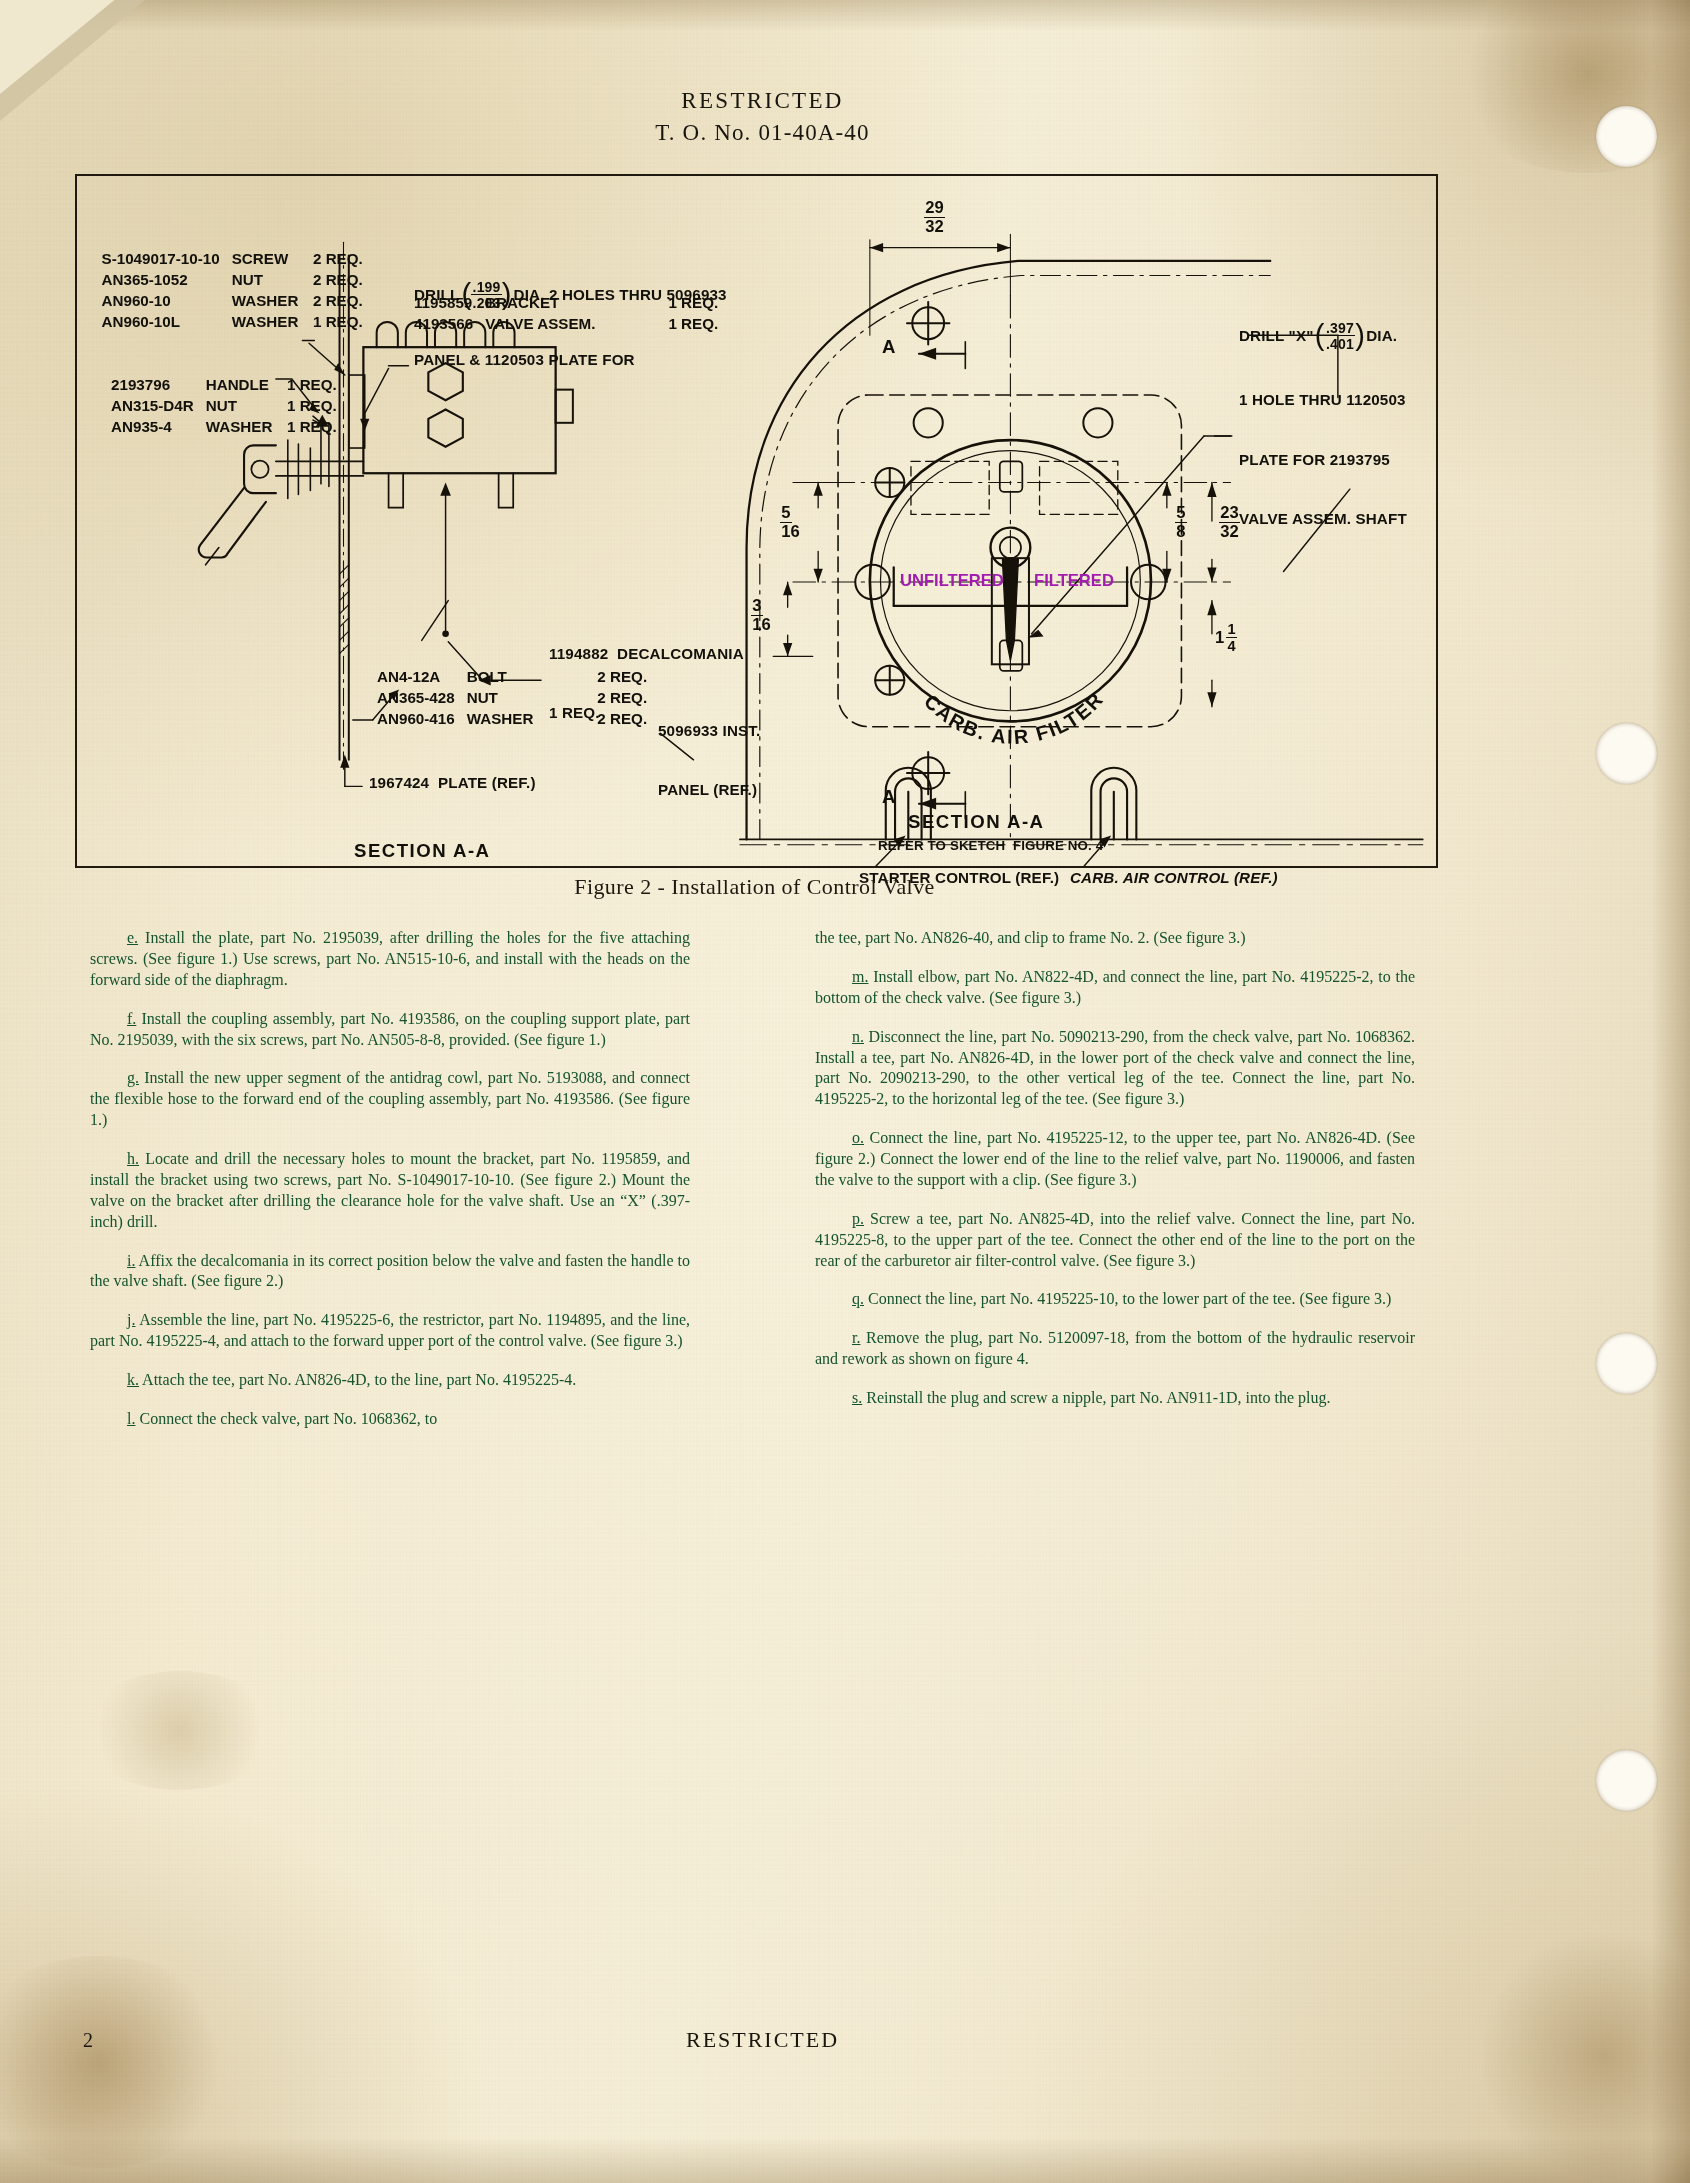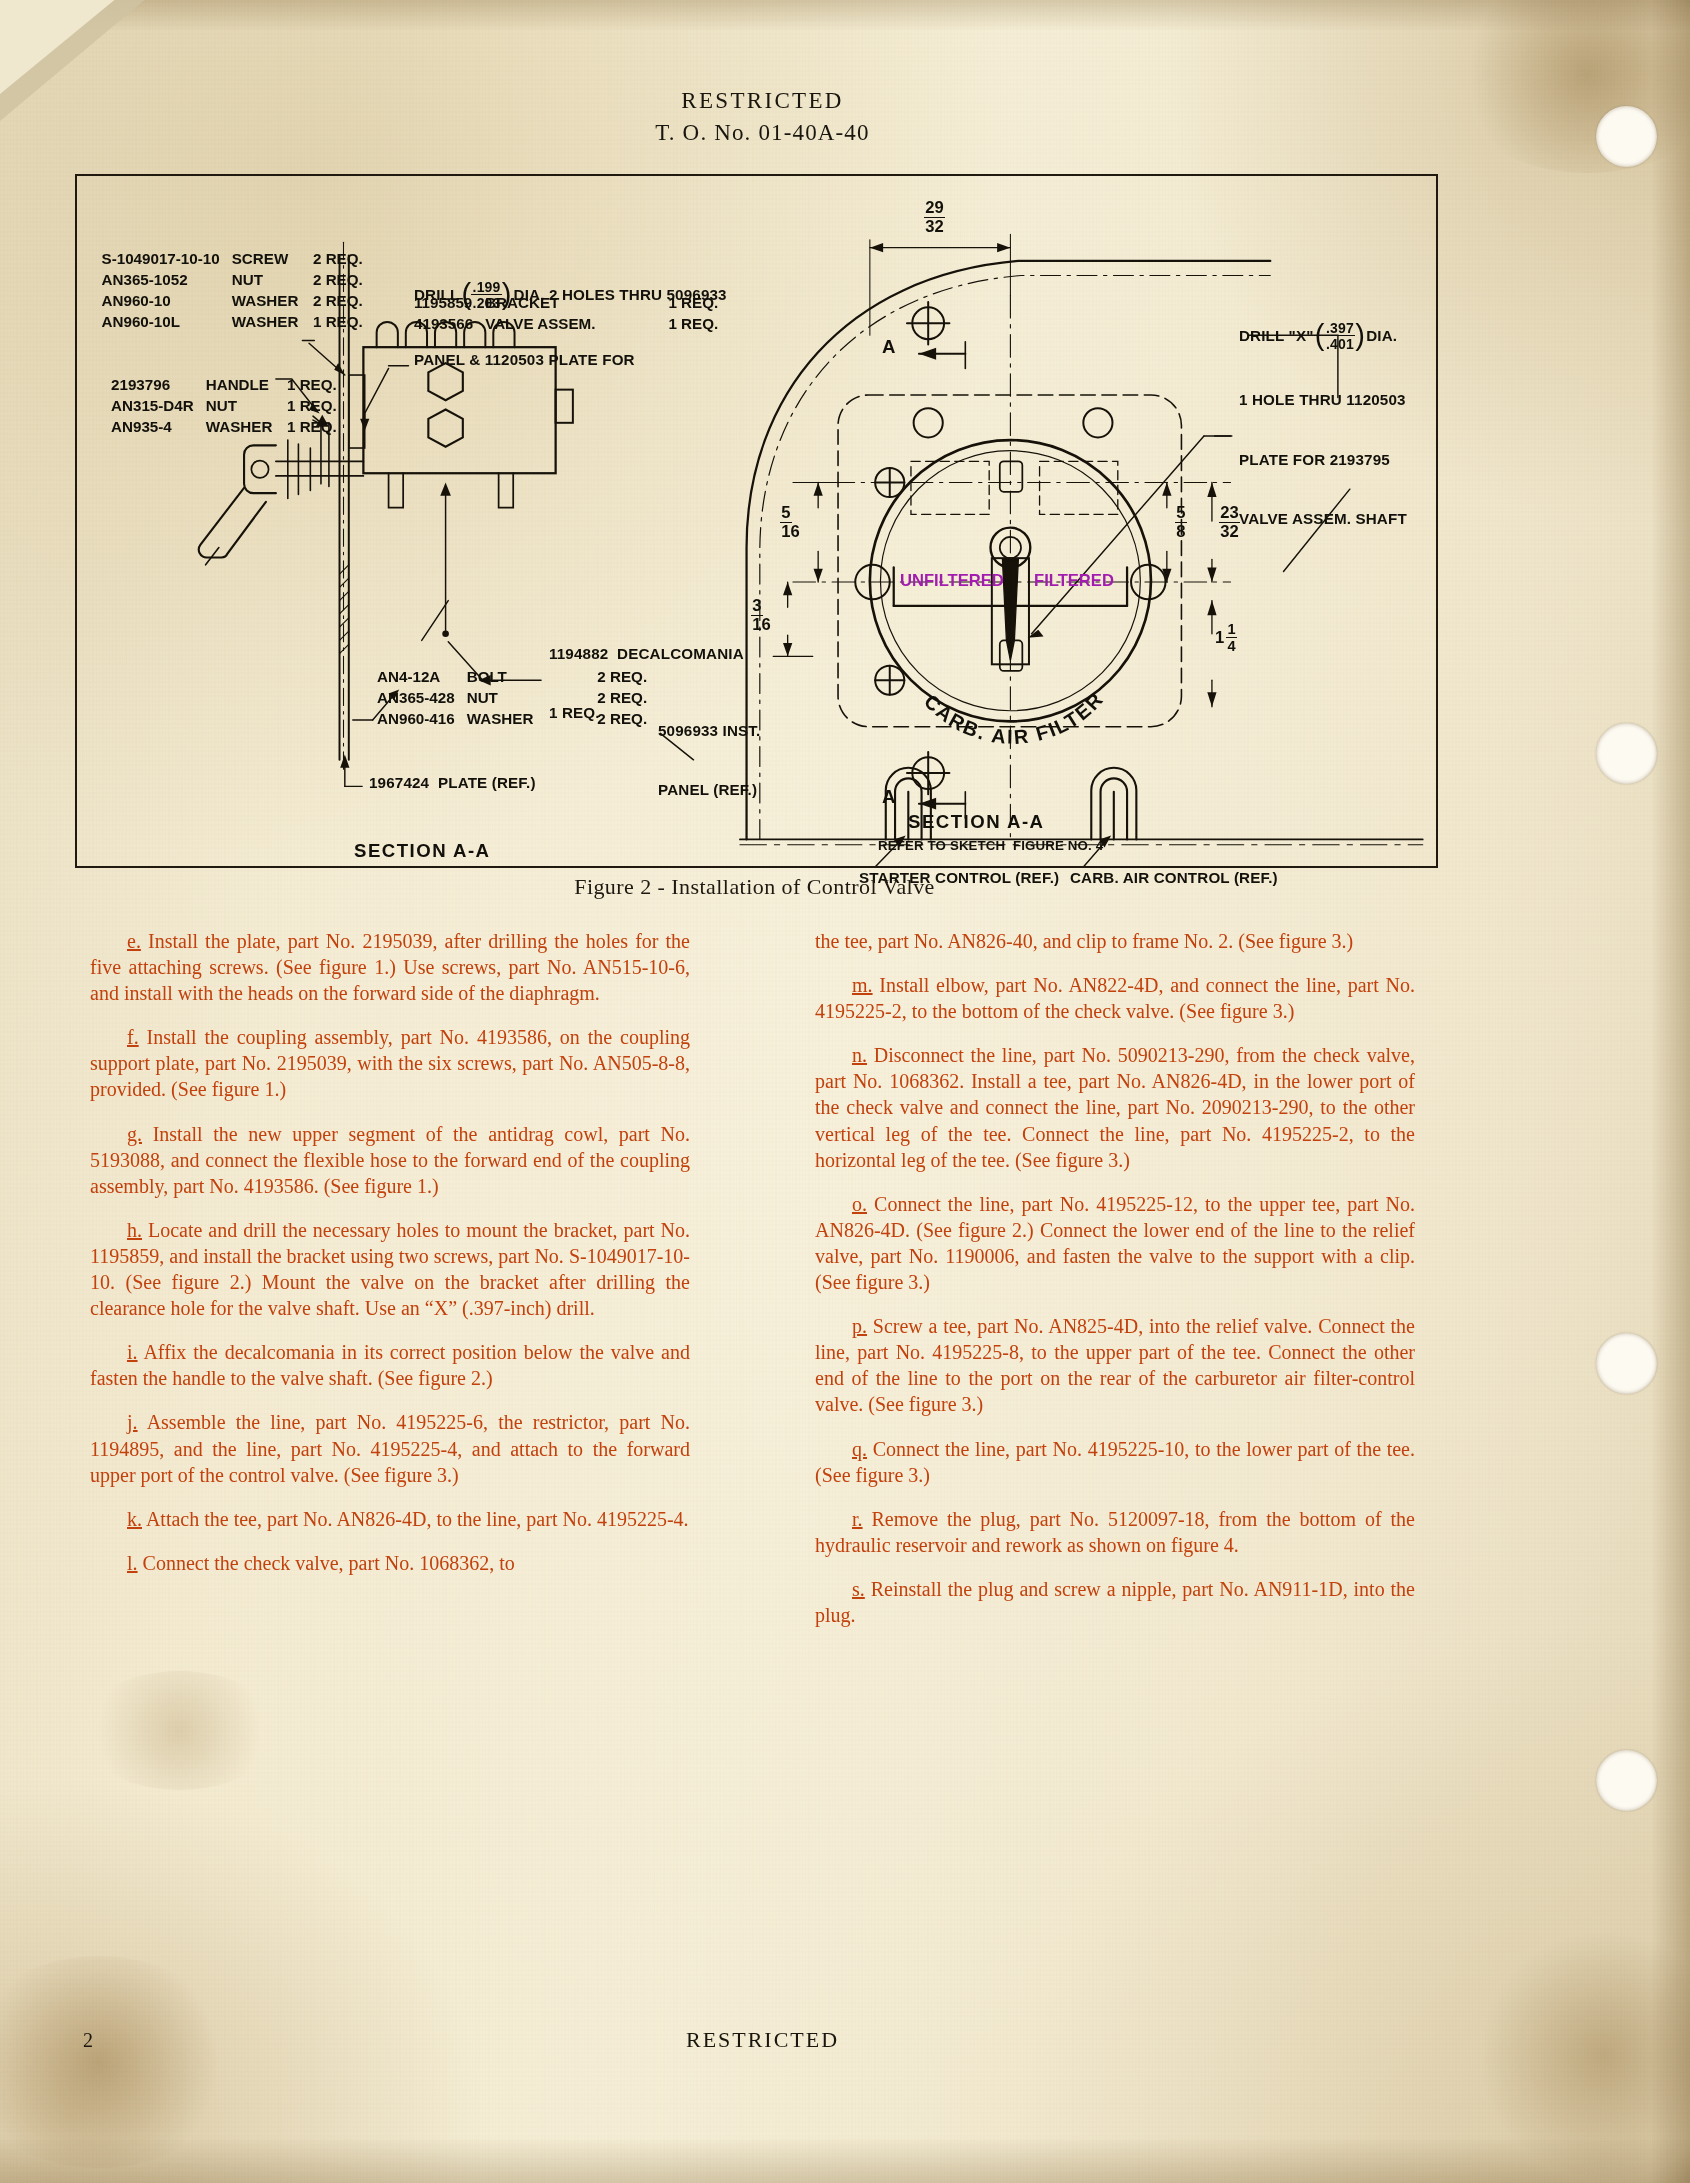--- a/index.html
+++ b/index.html
@@ -86,21 +86,21 @@
   .fracblk{position:absolute;font-family:"Liberation Sans",sans-serif;font-weight:700;color:#12100a;font-size:16.6px;text-align:center;}
   .fracpar{display:inline-flex;align-items:center;font-size:16.6px;}
   .fracpar .pz{font-size:29px;font-weight:500;line-height:.86;}
 
   
   .ringtxt{position:absolute;font-family:"Liberation Sans",sans-serif;font-weight:700;font-size:16.6px;color:#a21caf;}
 
   
   .col{
     position:absolute;top:928px;width:600px;
-    font-size:20px;line-height:1.305;color:#c2410c;
+    font-size:16px;line-height:1.305;color:#14532d;
     text-align:justify;text-justify:inter-word;
   }
   #col-left{left:90px;}
   #col-right{left:815px;}
   .para{margin:0 0 18px 0;text-indent:37px;}
   .para .lab{text-decoration:underline;font-style:normal;}
   .para.cont{text-indent:0;}
 
   .pgnum{position:absolute;left:83px;bottom:131px;font-size:20px;color:#1a1610;}
   .foot{position:absolute;left:0;bottom:130px;width:1525px;text-align:center;font-size:22px;letter-spacing:.09em;color:#19160f;}
@@ -536,21 +536,21 @@
   <svg viewBox="0 0 2050 1040" preserveAspectRatio="none" style="position:absolute;inset:0;width:100%;height:100%;">
     <defs>
       <path id="decalArc" d="M1238 718 A 178 178 0 0 0 1586 712" fill="none"></path>
     </defs>
     <text font-family="Liberation Sans, sans-serif" font-weight="700" font-size="30" fill="#12100a" letter-spacing="3">
       <textPath href="#decalArc" startOffset="50%" text-anchor="middle">CARB. AIR FILTER</textPath>
     </text>
   </svg>
 
   <div class="dl" style="left:782px;top:692px;">STARTER CONTROL (REF.)</div>
-  <div class="dl" style="left:993px;top:692px;">CARB. AIR CONTROL (REF.)</div>
+  <div class="dl" style="left:993px;top:692px;font-style:italic;">CARB. AIR CONTROL (REF.)</div>
 </div>
 
 <div class="dl lg" style="left:908px;top:810px;letter-spacing:.08em;">SECTION A-A</div>
 <div class="dl sm" style="left:878px;top:837px;font-size:13.3px;">REFER TO SKETCH  FIGURE NO. 4</div>
 
 <div class="cap">Figure 2 - Installation of Control Valve</div>
 
 <div class="col" id="col-left">
   <p class="para">
     <span class="lab">e.</span><span> Install the plate, part No. 2195039, after drilling the holes for the five attaching screws.  (See figure 1.) Use screws, part No. AN515-10-6, and install with the heads on the forward side of the diaphragm.</span>

